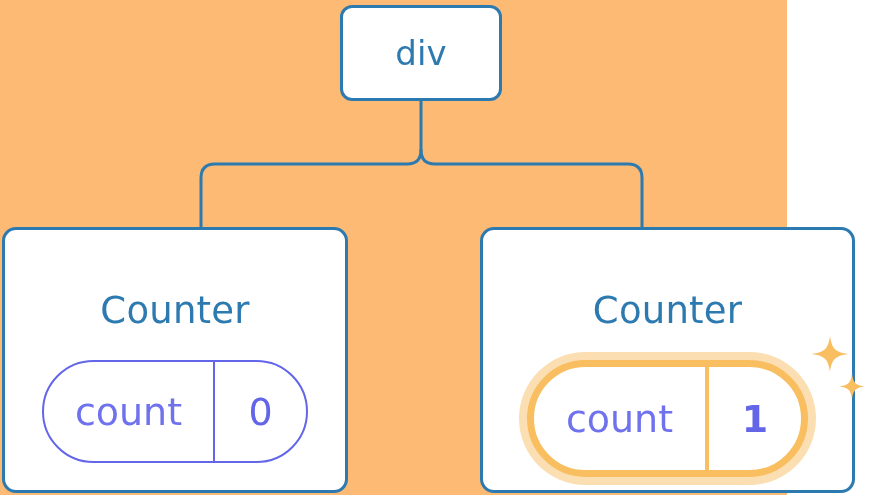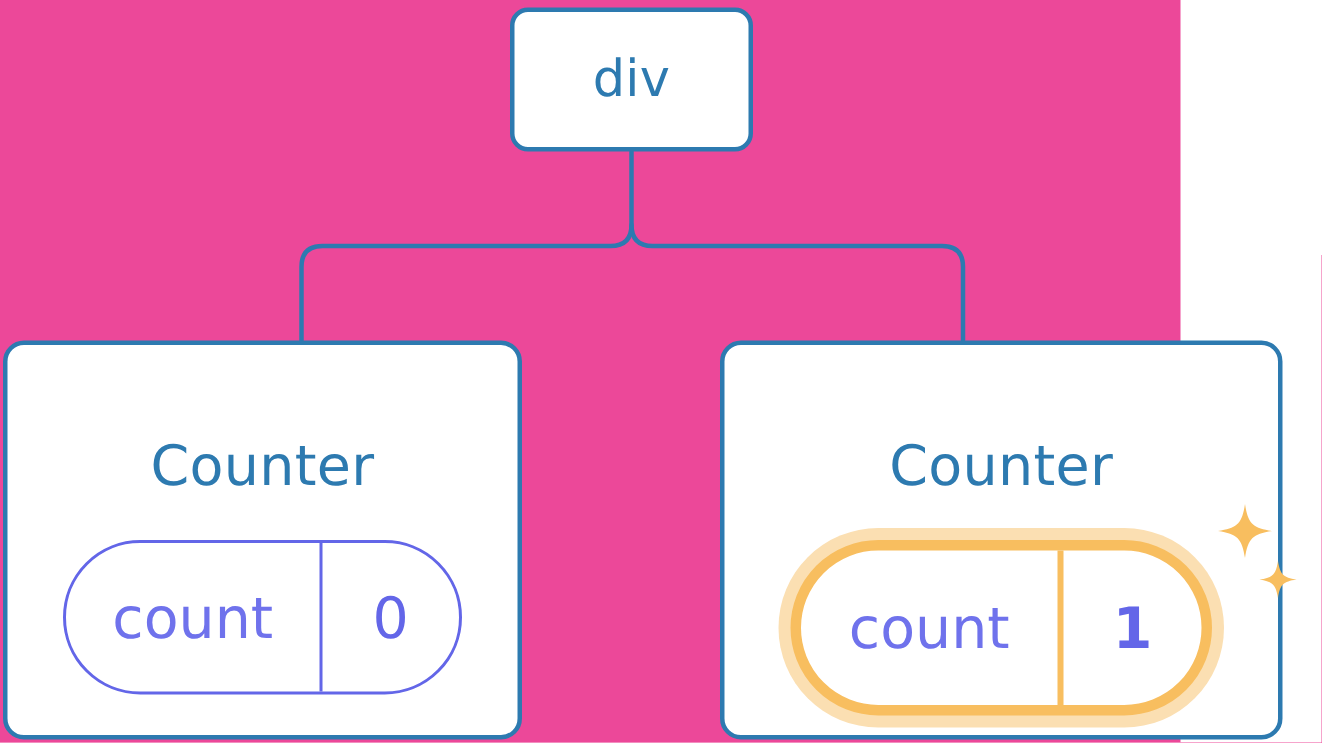--- a/index.html
+++ b/index.html
@@ -10,21 +10,21 @@
     width: 881px;
     height: 495px;
     overflow: hidden;
     font-family: "DejaVu Sans", "Liberation Sans", sans-serif;
   }
 
   #stage {
     position: relative;
     width: 787px;
     height: 495px;
-    background: #ec4899;
+    background: #fdba74;
   }
 
   
   #connectors {
     position: absolute;
     left: 0;
     top: 0;
     width: 881px;
     height: 495px;
   }

